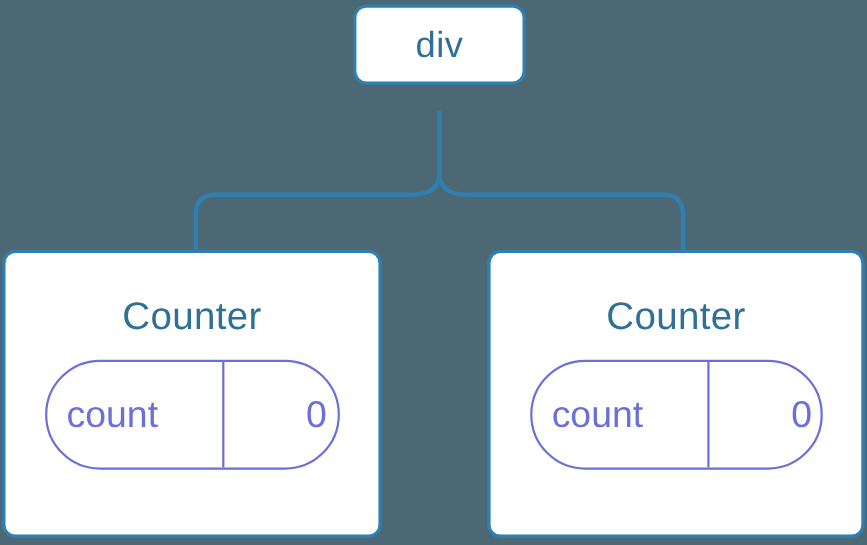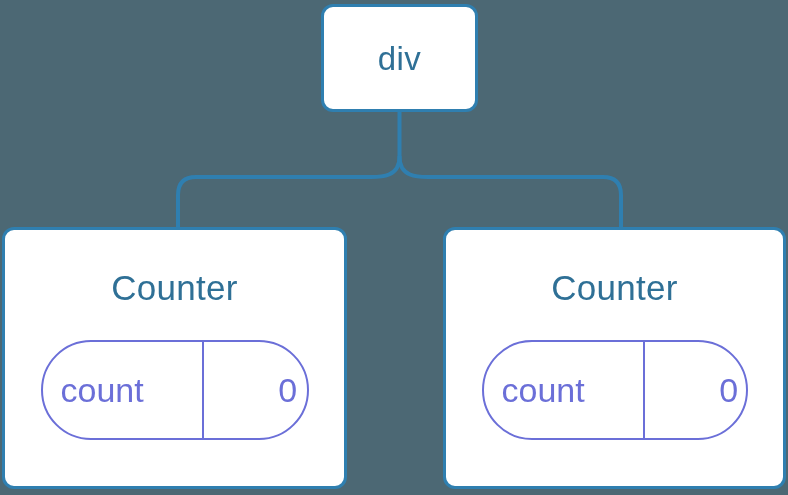--- a/index.html
+++ b/index.html
@@ -38,21 +38,21 @@
     display: flex;
     flex-direction: column;
     align-items: center;
   }
 
   
   #root-node {
     left: 321px;
     top: 4px;
     width: 157px;
-    height: 108px;
+    height: 73px;
     justify-content: center;
   }
   .root-label {
     color: #2f7096;
     font-size: 33px;
     line-height: 1;
     letter-spacing: 0.5px;
   }
 
   
@@ -62,21 +62,21 @@
     padding-top: 40px;
   }
   #component-node-0 { left: 2px;   width: 345px; }
   #component-node-1 { left: 443px; width: 343px; }
 
   .component-title {
     color: #2f7096;
     font-size: 35px;
     line-height: 1;
     letter-spacing: 0.3px;
-    margin-bottom: 35px;
+    margin-bottom: 22px;
   }
 
   
   .state-pill {
     display: flex;
     align-items: stretch;
     border: 2px solid #6b6fd8;
     border-radius: 999px;
     height: 100px;
     box-sizing: border-box;

